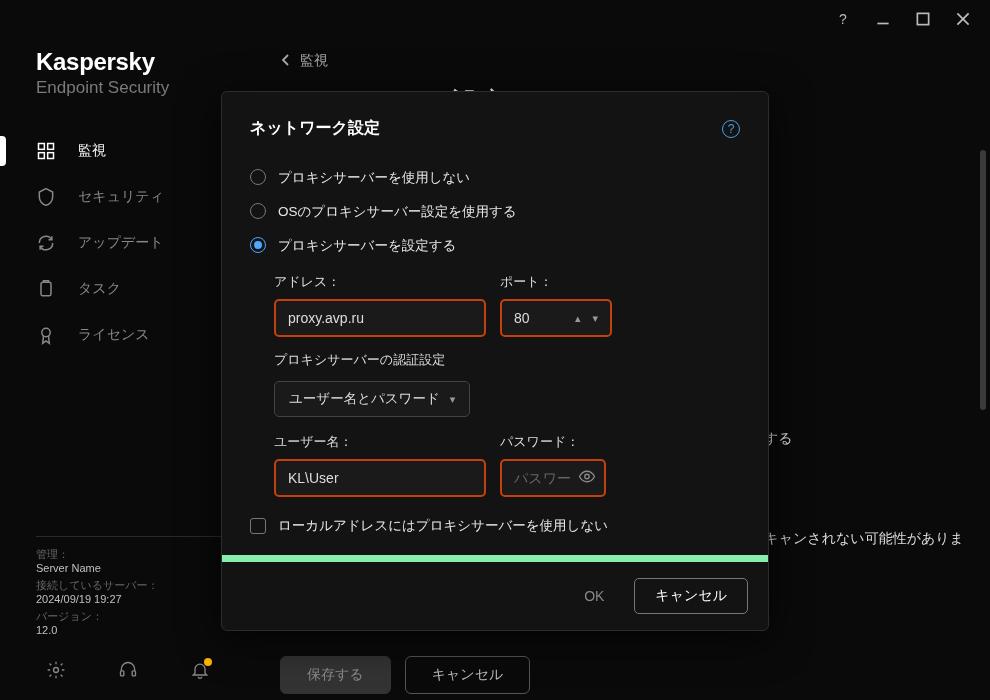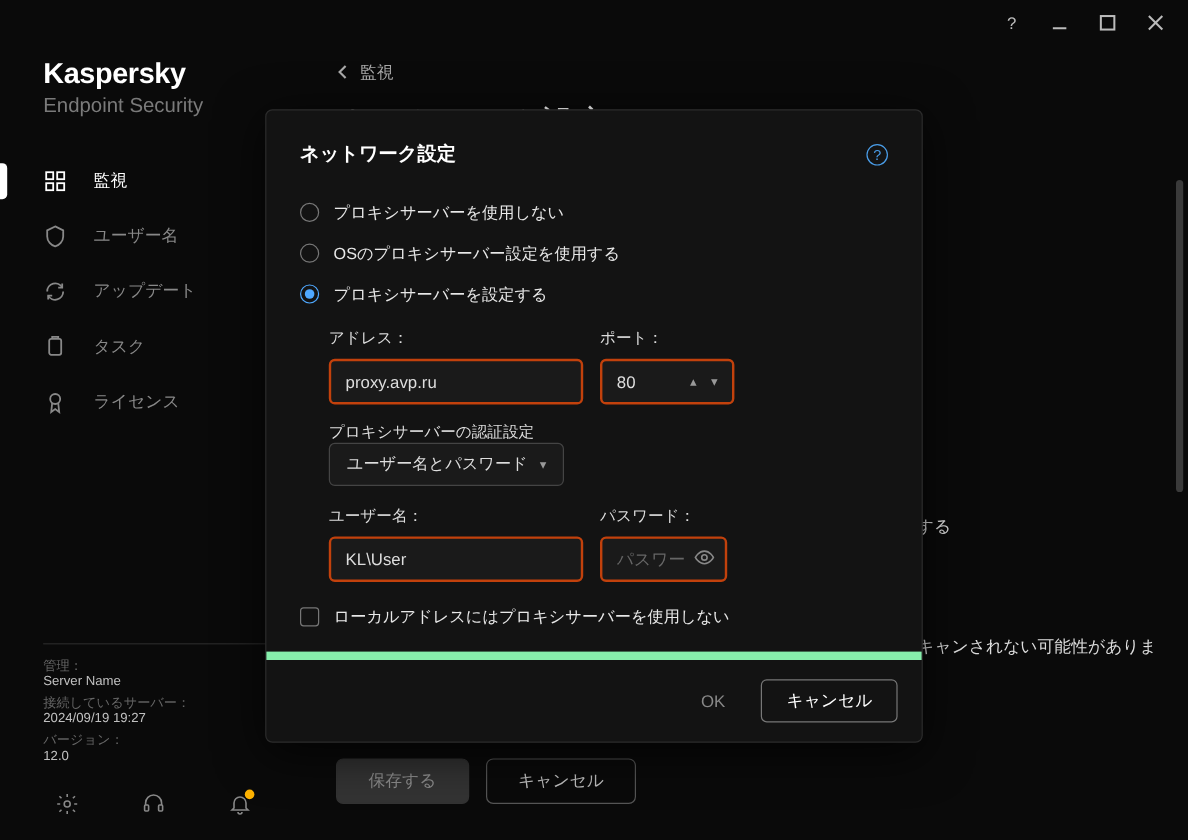--- a/index.html
+++ b/index.html
@@ -158,21 +158,21 @@
   position:absolute;
   left: 300px;
   top: 492px;
   color:#ddd;
   font-size:14px;
   white-space:nowrap;
 }
 .bottom-buttons {
   position:absolute;
   left: 20px;
-  bottom: 30px;
+  bottom: 6px;
   display:flex;
   gap: 14px;
   border-radius: 12px;
 }
 .btn {
   padding: 9px 26px;
   border-radius: 6px;
   font-size: 14px;
   cursor: pointer;
   border: 1px solid transparent;
@@ -324,21 +324,21 @@
               </svg>
           </span>
           <span>監視</span>
         </div>
         <div class="nav-item">
           <span class="nav-icon">
             <svg viewBox="0 0 24 24">
                 <path d="M12 2 L20 6 V12 C20 17 16 21 12 22 C8 21 4 17 4 12 V6 Z"></path>
               </svg>
           </span>
-          <span>ユーザー名</span>
+          <span>セキュリティ</span>
         </div>
         <div class="nav-item">
           <span class="nav-icon">
             <svg viewBox="0 0 24 24">
                 <path d="M4 12 A8 8 0 0 1 19 8 M20 12 A8 8 0 0 1 5 16"></path>
                 <polyline points="19,4 19,8 15,8"></polyline>
                 <polyline points="5,20 5,16 9,16"></polyline>
               </svg>
           </span>
           <span>アップデート</span>
@@ -452,21 +452,21 @@
               <div class="input input-port">
                 <input class="port-field" value="80" style="">
                 <span class="port-arrows">
                   <span>▴</span>
                   <span>▾</span>
                 </span>
               </div>
             </div>
           </div>
 
-          <div class="form-label" style="margin-bottom:0;">プロキシサーバーの認証設定</div>
+          <div class="form-label" style="margin-bottom:12px;">プロキシサーバーの認証設定</div>
           <div class="select-btn">
             <span>ユーザー名とパスワード</span>
             <span class="caret">▾</span>
           </div>
 
           <div class="form-row" style="margin-top:16px;">
             <div class="form-col">
               <div class="form-label">ユーザー名：</div>
               <input class="input input-addr" value="KL\User" style="">
             </div>

